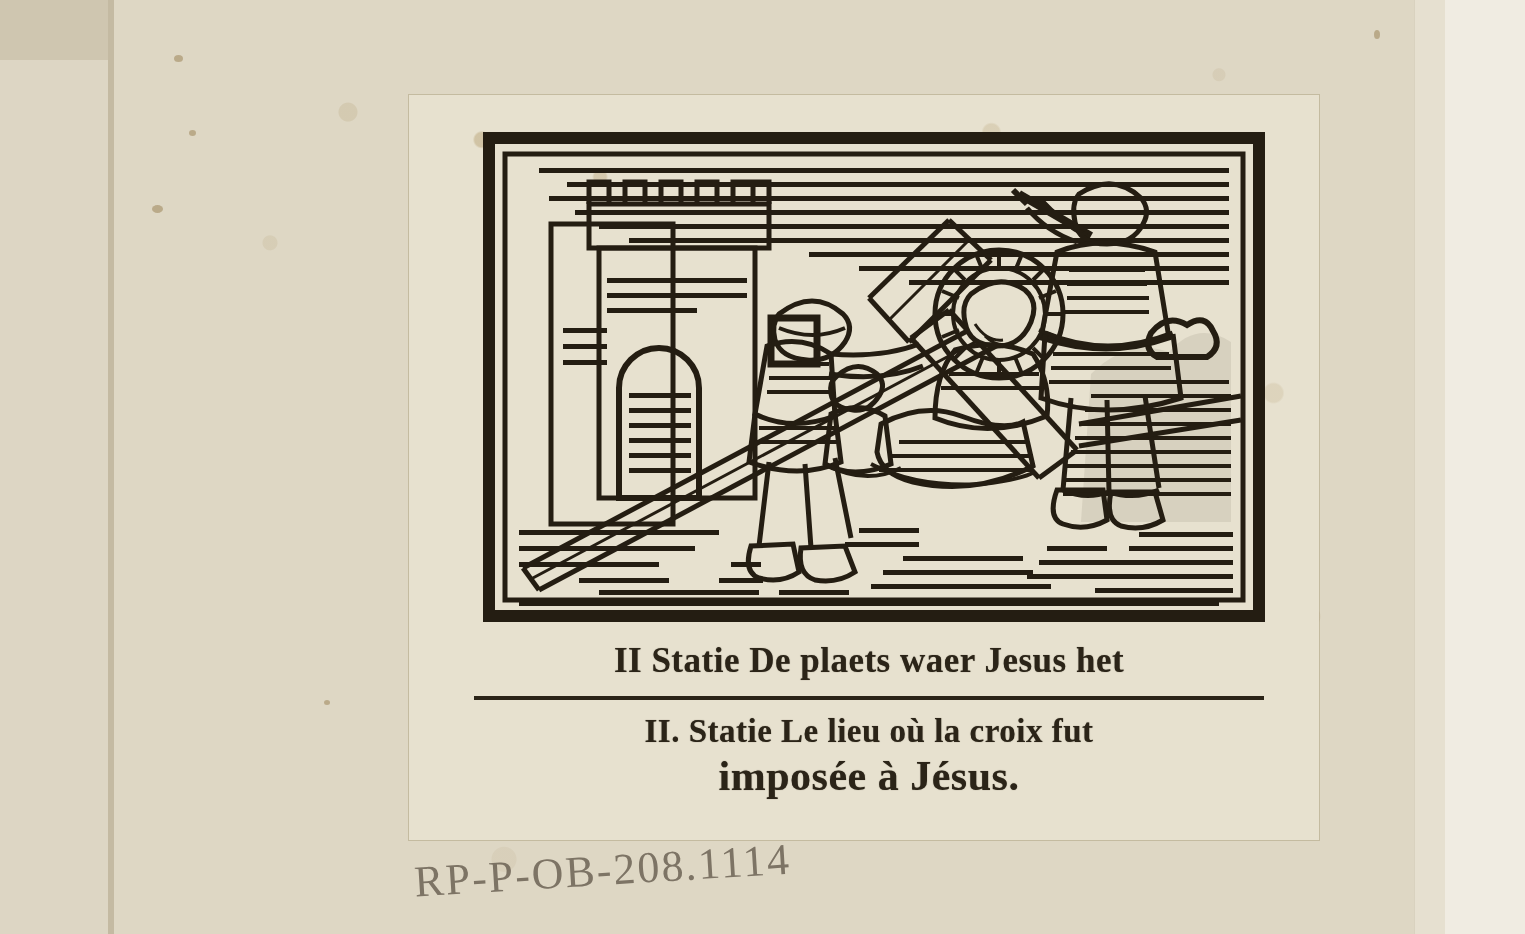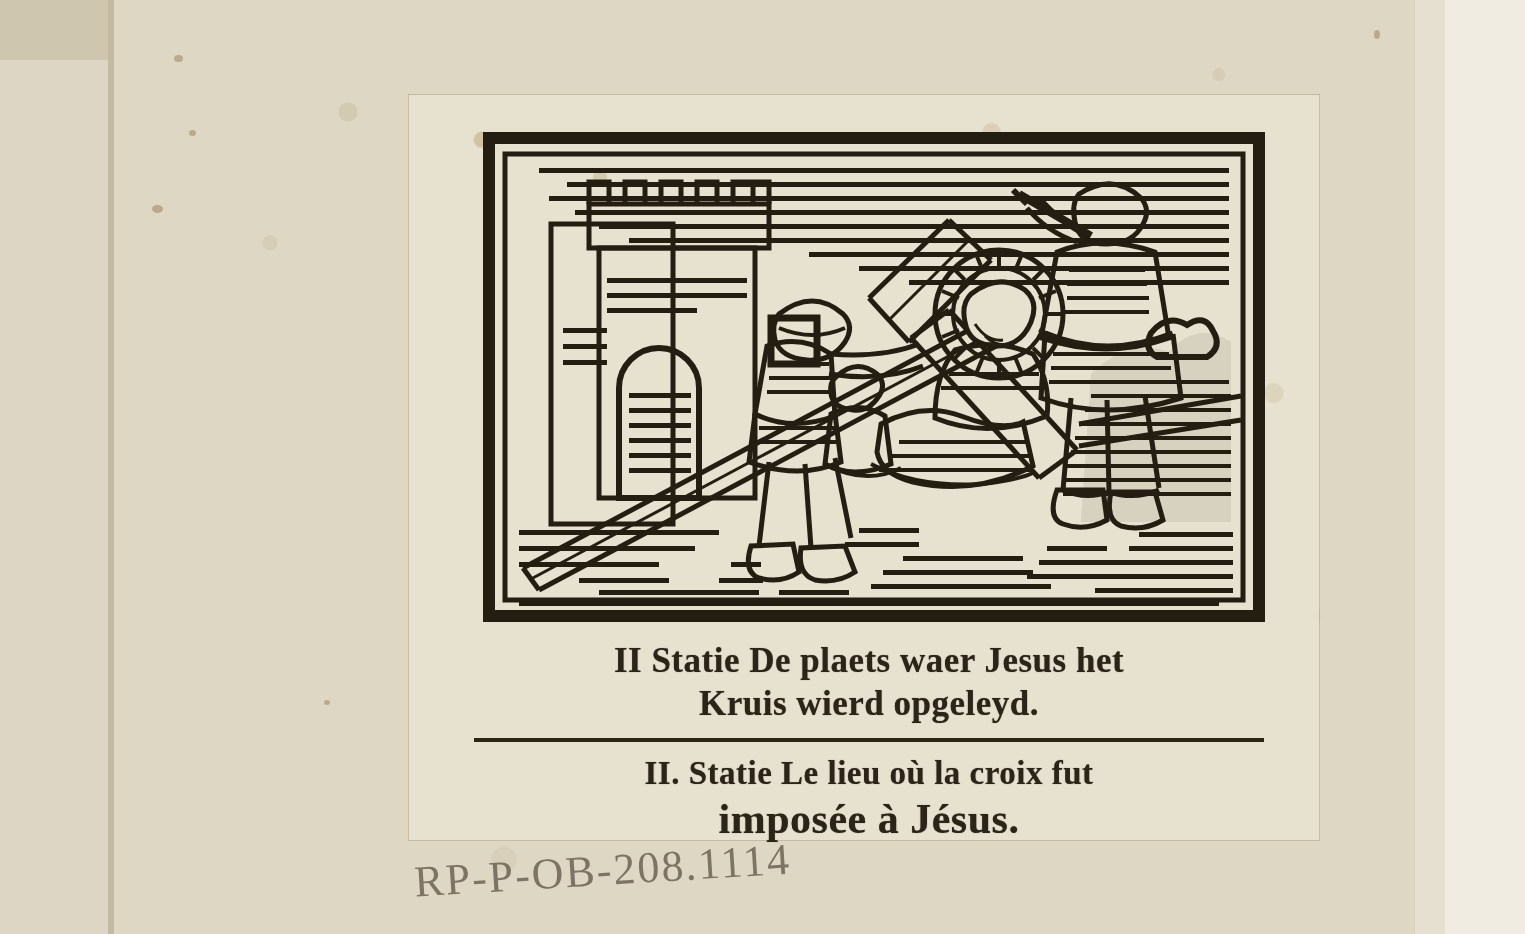--- a/index.html
+++ b/index.html
@@ -392,21 +392,20 @@
 
           <g fill="#241d12">
             <rect x="40" y="472" width="700" height="6"></rect>
             <rect x="40" y="482" width="630" height="6"></rect>
           </g>
         </svg>
       </div>
 
       <div class="caption">
         <div class="cap-line cap-dutch-1">II Statie  De plaets waer Jesus het</div>
-        <div class="cap-line cap-dutch-2">Kruis wierd opgeleyd.</div>
         <div class="cap-rule"></div>
         <div class="cap-line cap-fr-1">II. Statie Le lieu où la croix fut</div>
         <div class="cap-line cap-fr-2">imposée à Jésus.</div>
       </div>
 
     </div>
 
     <div class="pencil">RP-P-OB-208.1114</div>
 
   </div>

